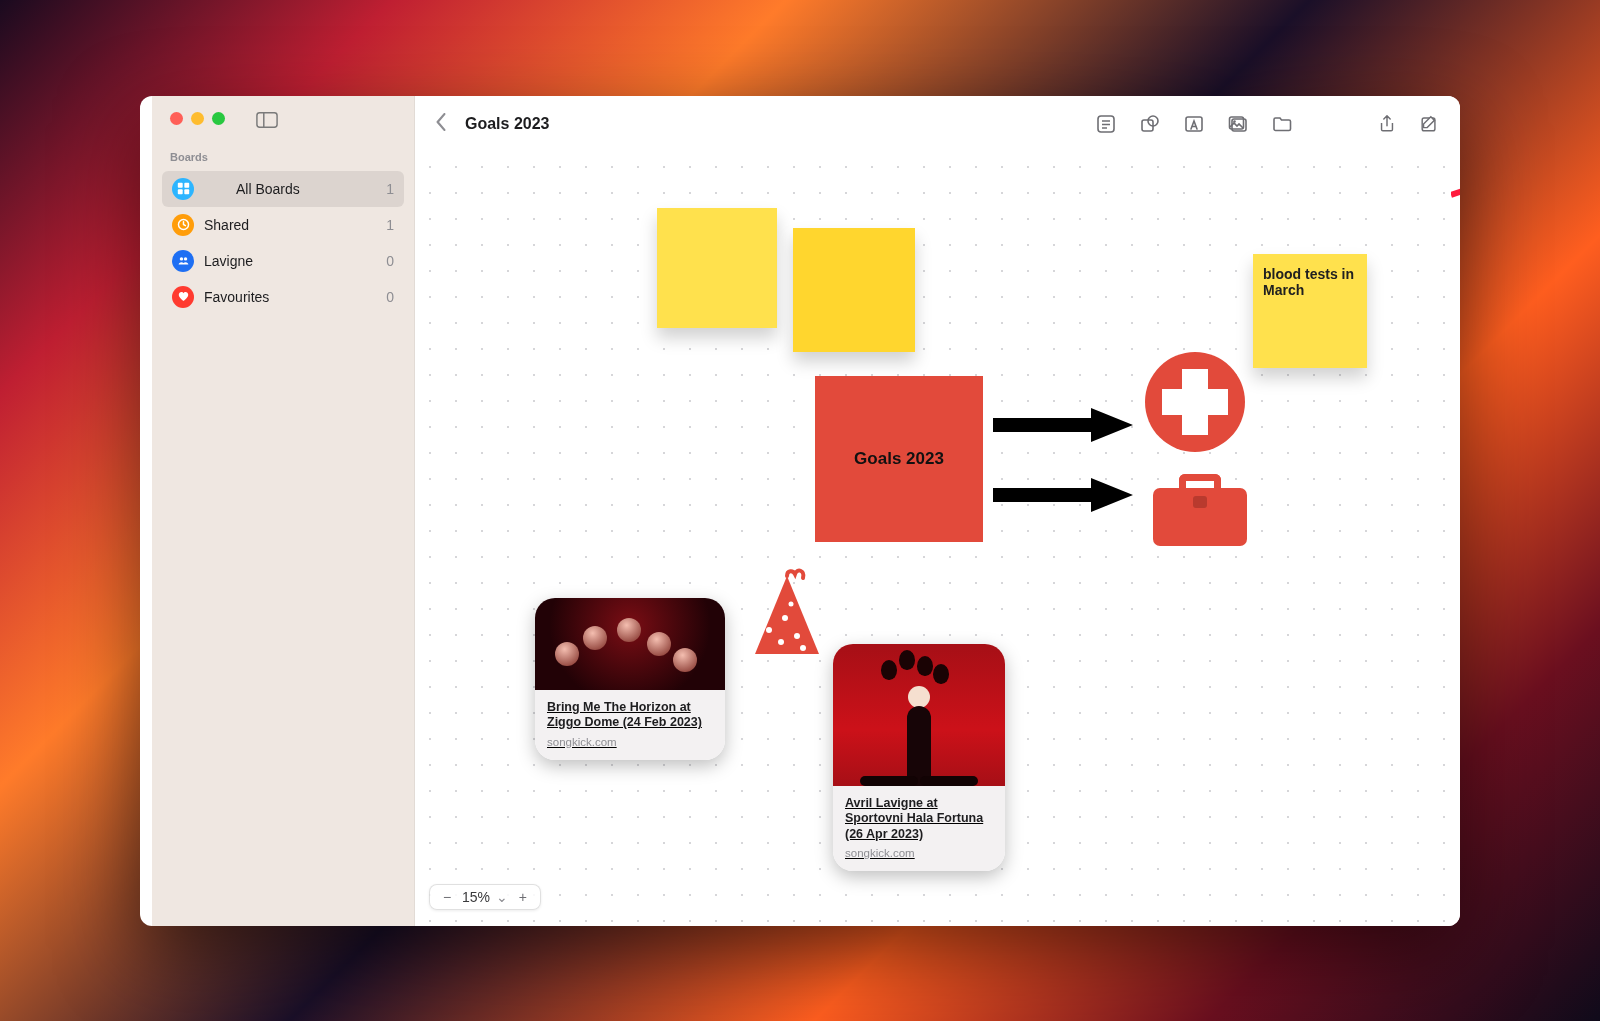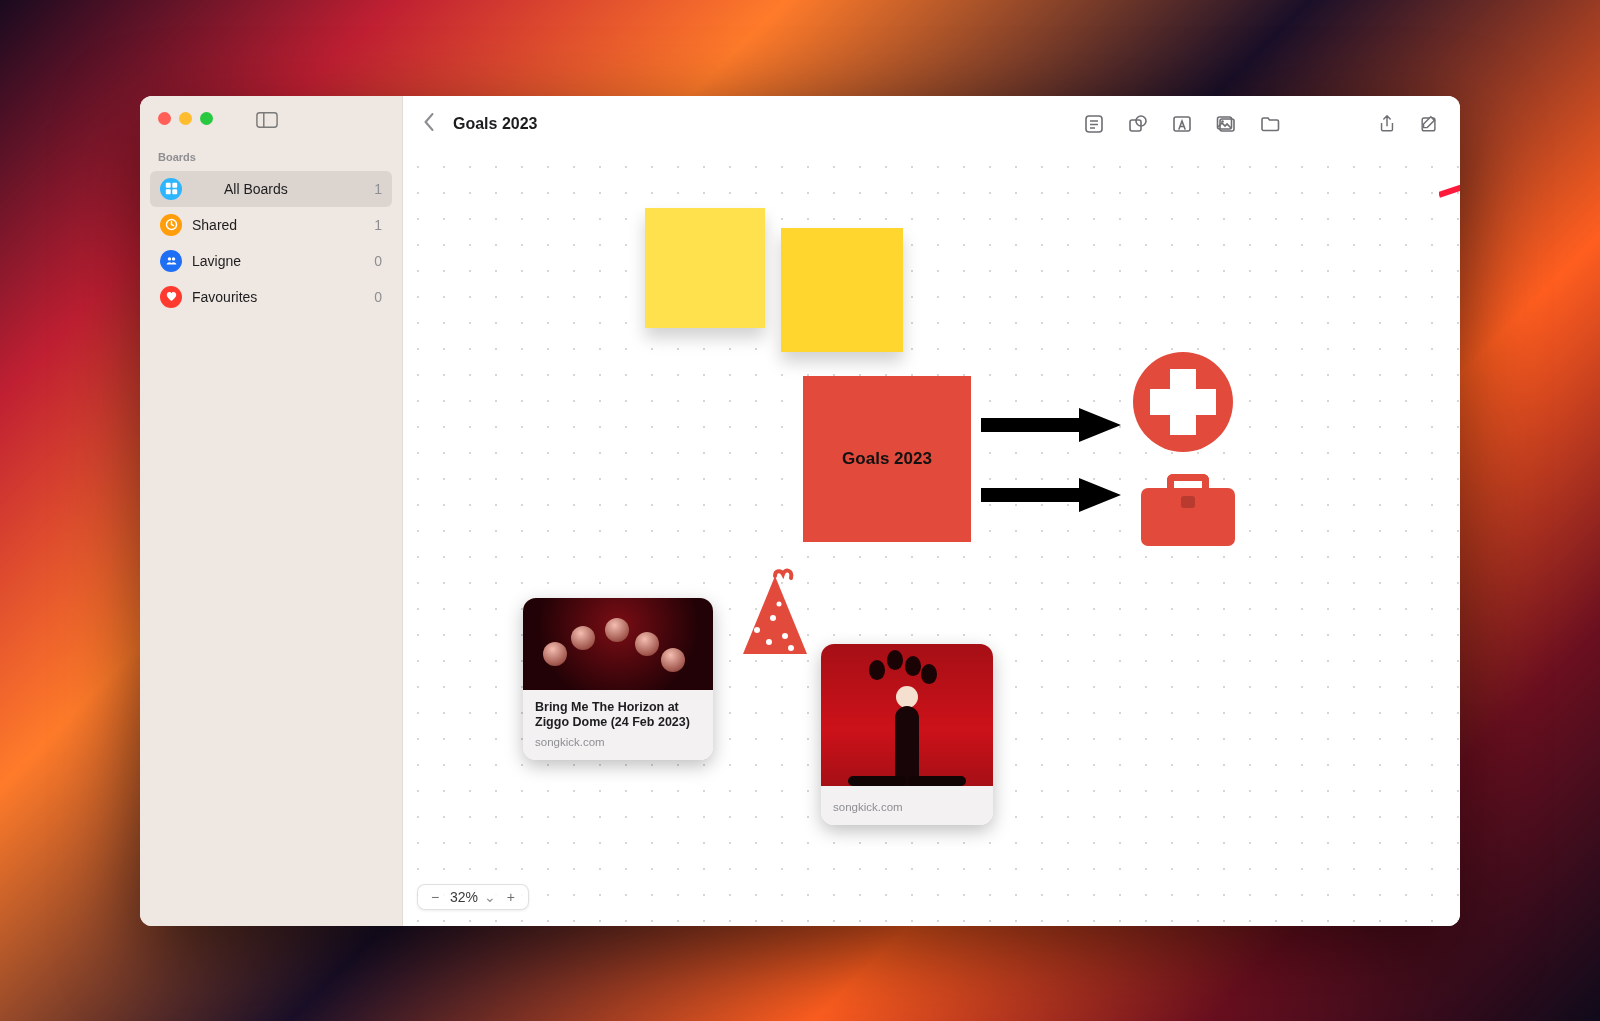--- a/index.html
+++ b/index.html
@@ -17,20 +17,21 @@
       box-shadow: 0 25px 80px rgba(0,0,0,.55);
       overflow: hidden;
       display: flex;
     }
     
     .sidebar {
       width: 263px; height: 100%;
       background: #efe7e1;
       display: flex; flex-direction: column;
       border-right: 1px solid rgba(0,0,0,.05);
+      margin-left: 12px;
     }
     .traffic {
       display: flex; gap: 8px; padding: 16px 18px 0;
     }
     .dot { width: 13px; height: 13px; border-radius: 50%; }
     .dot.red { background: #ff5f57; }
     .dot.yellow { background: #febc2e; }
     .dot.green { background: #28c840; }
     .toggle-sidebar {
       position: absolute; left: 115px; top: 15px;
@@ -113,22 +114,23 @@
     .briefcase .body { position:absolute; bottom:0; width:94px; height:58px; background:#e24a3b; border-radius:7px;}
     .briefcase .handle { position:absolute; top:0; left:26px; width:42px; height:18px; border:7px solid #e24a3b; border-bottom:none; border-radius:6px 6px 0 0;}
     .briefcase .clasp { position:absolute; top:22px; left:40px; width:14px; height:12px; background:#b93a2e; border-radius:3px;}
 
     .party {
       position: absolute; width: 80px; height: 100px;
     }
 
     .card {
       position: absolute; width: 190px; background:#fff;
-      border-radius: 13px; overflow:hidden;
+      border-radius: 20px; overflow:hidden;
       box-shadow: 0 6px 18px rgba(0,0,0,.25);
+      text-decoration: underline;
     }
     .card.w2{ width: 172px;}
     .card .img { width: 100%; background:#2b0408; display:flex; align-items:center; justify-content:center;}
     .card1 .img { height: 92px; background: radial-gradient(circle at 50% 30%, #7a0d14 0%, #220206 70%); }
     .card2 .img { height: 142px; background: linear-gradient(#a60f16, #cc1119 60%, #a60f16); position:relative;}
     .card .meta { padding: 10px 12px 12px; background:#f3f1f2;}
     .card .t { font-size: 12.5px; font-weight: 700; color:#1d1d1f; line-height:1.25;}
     .card .s { font-size: 11.5px; color:#8e8e93; margin-top:5px;}
 
     
@@ -294,20 +296,23 @@
               <path d="M13 3l4 4-8 8H5v-4z" fill="#fff"></path>
             </svg>
           </div>
       </div>
     </div>
 
     <div class="canvas">
 
       <div class="sticky" style="left:242px; top:56px; width:120px; height:120px"></div>
       <div class="sticky p1" style="left:378px; top:76px; width:122px; height:124px"></div>
+      <div class="sticky" style="left:838px; top:102px; width:114px; height:114px">
+        <span>blood tests in March</span>
+      </div>
 
       <div class="red-block" style="left:400px; top:224px; width:168px; height:166px">
         <span>Goals 2023</span>
       </div>
 
       <div class="arrow" style="left:578px; top:256px">
         <svg viewBox="0 0 140 34">
             <path d="M0 10h98V0l42 17-42 17V24H0z" fill="#000"></path>
           </svg>
       </div>
@@ -359,27 +364,28 @@
               <span></span>
               <span></span>
               <span></span>
               <span></span>
             </div>
           <div class="avril-head"></div>
             <div class="avril-body"></div>
             <div class="legs"></div>
         </div>
         <div class="meta">
+          <div class="t">Avril Lavigne at Sportovni Hala Fortuna (26 Apr 2023)</div>
           <div class="s">songkick.com</div>
         </div>
       </div>
 
       <div class="zoom">
         <span class="btn">−</span>
-        <span>32%</span>
+        <span>15%</span>
         <span style="color:#8e8e93">⌄</span>
         <span class="btn">+</span>
       </div>
     </div>
 
     <div class="annotate">
       <svg viewBox="0 0 190 70" width="190" height="70">
         <defs>
             <marker id="ah" markerWidth="10" markerHeight="8" refX="9" refY="4" orient="auto">
               <path d="M0 0 10 4 0 8Z" fill="#ff1a3c"></path>

